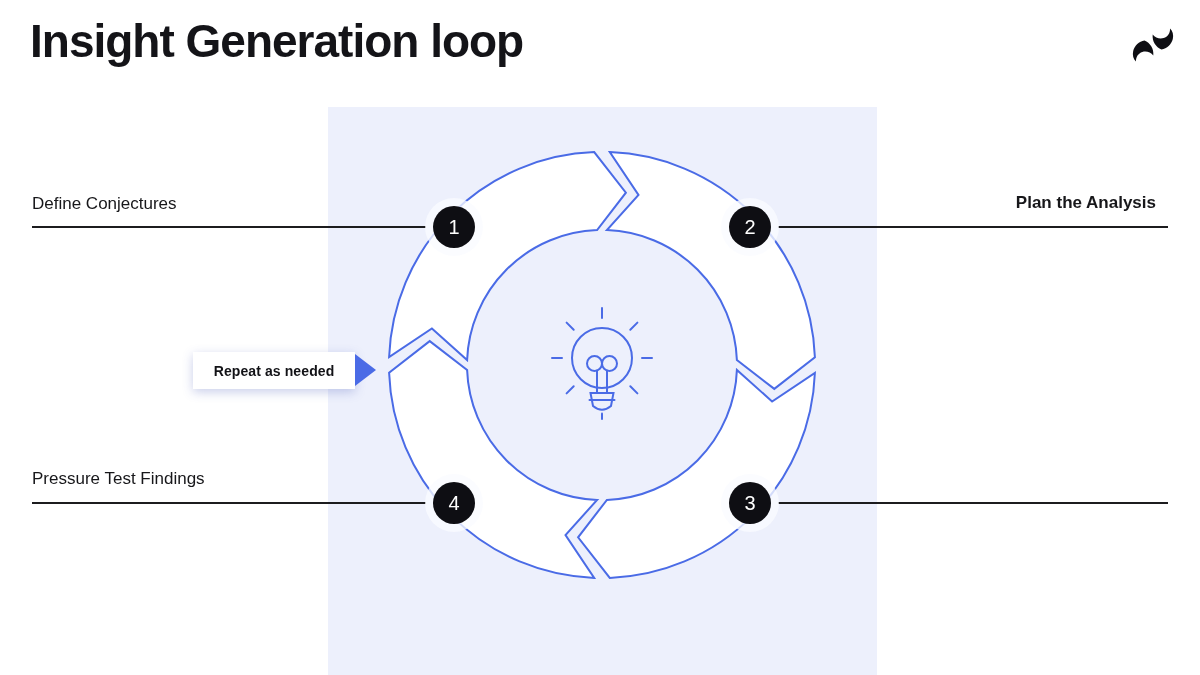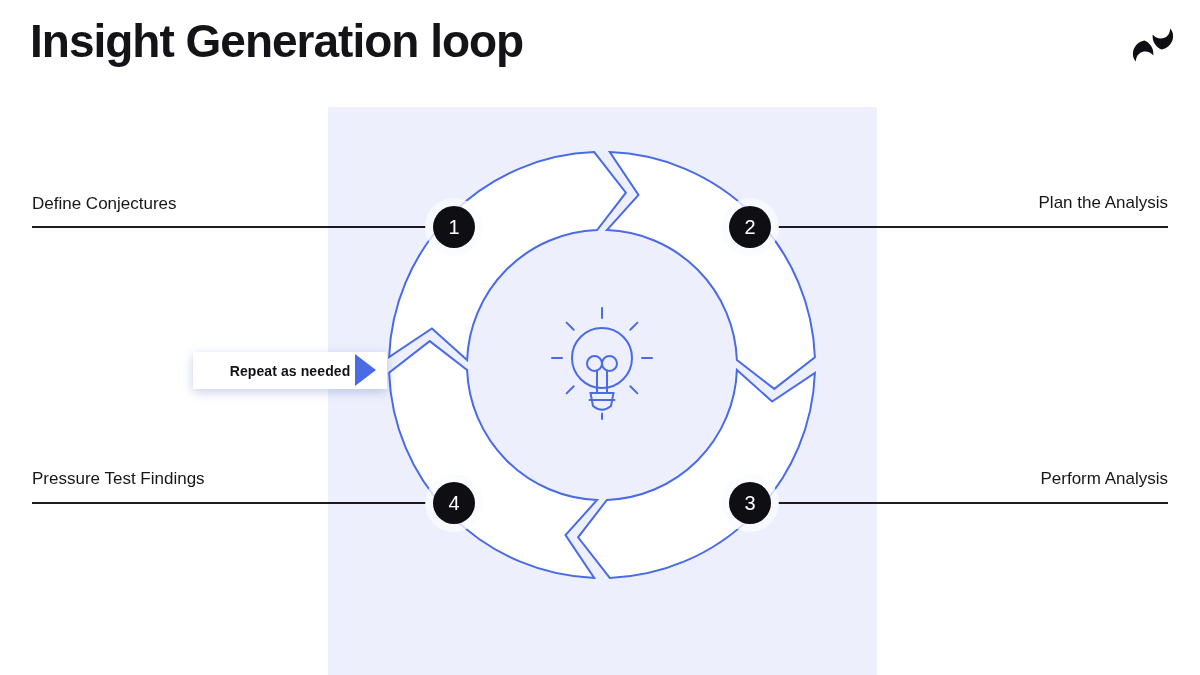--- a/index.html
+++ b/index.html
@@ -26,21 +26,21 @@
   
   .ring-svg{position:absolute;left:0;top:0;width:1200px;height:675px;}
   .ring-seg{fill:#ffffff;stroke:#4A6BE6;stroke-width:2;}
   .bulb-stroke{fill:none;stroke:#4A6BE6;stroke-width:2;stroke-linecap:round;}
 
   
   .step-label{
     position:absolute;font-size:17px;font-weight:500;color:#17171A;white-space:nowrap;
   }
   .lbl-1{left:32px;top:194px;}
-  .lbl-2{right:32px;top:193px;}
+  .lbl-2{right:44px;top:193px;font-weight:bold;}
   .lbl-3{right:32px;top:469px;text-align:right;}
   .lbl-4{left:32px;top:469px;}
   .leader-line{position:absolute;height:2px;background:#1c1c1e;}
   .line-1{left:32px;top:226px;width:394px;}
   .line-2{left:778px;top:226px;width:390px;}
   .line-3{left:778px;top:502px;width:390px;}
   .line-4{left:32px;top:502px;width:394px;}
 
   
   .badge{
@@ -50,21 +50,21 @@
     transform:translate(-50%,-50%);
     box-shadow:0 0 0 8px rgba(250,251,255,0.78);
   }
   .badge-1{left:454px;top:227px;}
   .badge-2{left:750px;top:227px;}
   .badge-3{left:750px;top:503px;}
   .badge-4{left:454px;top:503px;}
 
   
   .repeat-tag{
-    position:absolute;left:193px;top:352px;width:194px;height:37px;
+    position:absolute;left:193px;top:352px;width:162px;height:37px;
     background:#ffffff;display:flex;align-items:center;justify-content:center;
     box-shadow:0 3px 10px rgba(60,80,180,0.28);
   }
   .repeat-tag span.txt{font-size:14px;font-weight:700;color:#121216;letter-spacing:0.1px;}
   .repeat-arrow{
     position:absolute;left:355px;top:354px;width:0;height:0;
     border-top:16.5px solid transparent;border-bottom:16.5px solid transparent;
     border-left:21px solid #4A6BE6;
   }
 </style>
@@ -115,21 +115,20 @@
     </g>
   </svg>
 
   <div class="leader-line line-1"></div>
   <div class="leader-line line-2"></div>
   <div class="leader-line line-3"></div>
   <div class="leader-line line-4"></div>
 
   <div class="step-label lbl-1">Define Conjectures</div>
   <div class="step-label lbl-2">Plan the Analysis</div>
-  <div class="step-label lbl-3">Perform Analysis</div>
   <div class="step-label lbl-4">Pressure Test Findings</div>
 
   <div class="badge badge-1">1</div>
   <div class="badge badge-2">2</div>
   <div class="badge badge-3">3</div>
   <div class="badge badge-4">4</div>
 
   <div class="repeat-tag">
     <span class="txt">Repeat as needed</span>
   </div>

